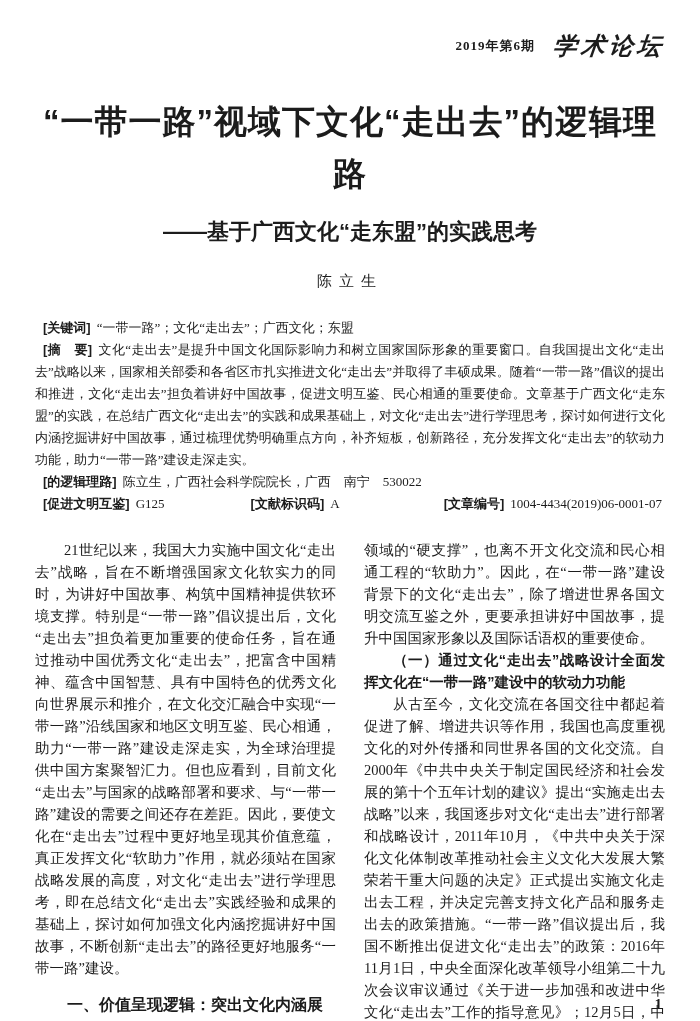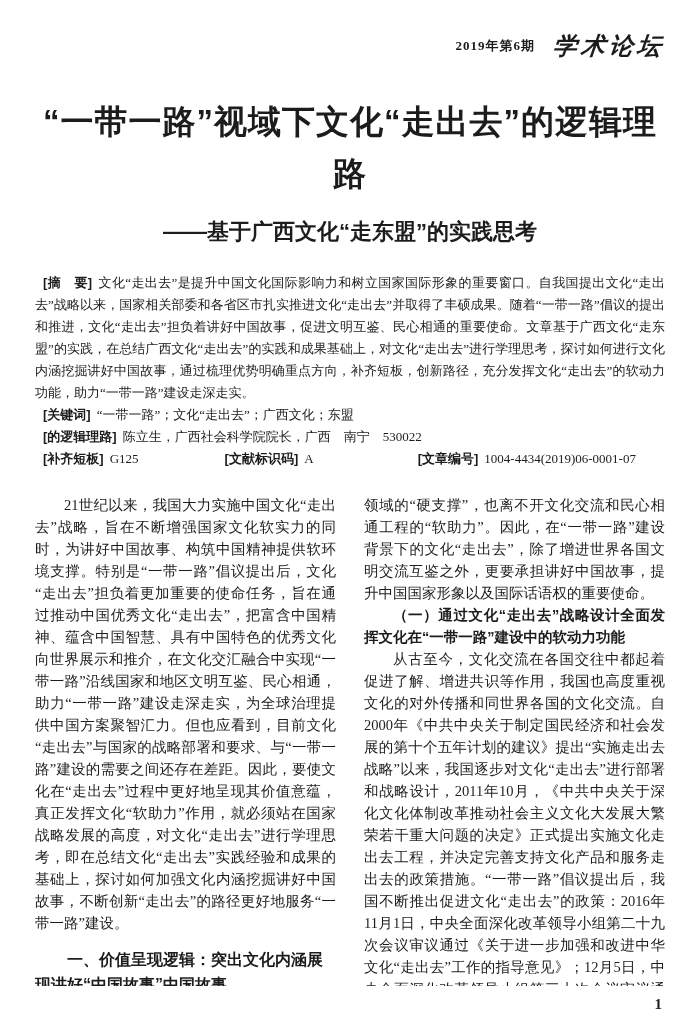--- a/index.html
+++ b/index.html
@@ -128,27 +128,28 @@
 
 <div class="page">
 
   <div class="journal-header">
     <span class="issue-label">2019年第6期</span>
     <span class="journal-name">学术论坛</span>
   </div>
 
   <h1 class="article-title">“一带一路”视域下文化“走出去”的逻辑理路</h1>
   <h2 class="article-subtitle">——基于广西文化“走东盟”的实践思考</h2>
+  <div class="article-author">陈立生</div>
 
   <div class="meta">
+    <p class="lead"><span class="label">[关键词]</span><span>“一带一路”；文化“走出去”；广西文化；东盟</span></p>
     <p class="lead"><span class="label">[摘　要]</span><span>文化“走出去”是提升中国文化国际影响力和树立国家国际形象的重要窗口。自我国提出文化“走出去”战略以来，国家相关部委和各省区市扎实推进文化“走出去”并取得了丰硕成果。随着“一带一路”倡议的提出和推进，文化“走出去”担负着讲好中国故事，促进文明互鉴、民心相通的重要使命。文章基于广西文化“走东盟”的实践，在总结广西文化“走出去”的实践和成果基础上，对文化“走出去”进行学理思考，探讨如何进行文化内涵挖掘讲好中国故事，通过梳理优势明确重点方向，补齐短板，创新路径，充分发挥文化“走出去”的软动力功能，助力“一带一路”建设走深走实。</span></p>
-    <p class="lead"><span class="label">[关键词]</span><span>“一带一路”；文化“走出去”；广西文化；东盟</span></p>
     <p class="lead"><span class="label">[的逻辑理路]</span><span>陈立生，广西社会科学院院长，广西　南宁　530022</span></p>
     <p class="clc-row">
-      <span class="group"><span class="label">[补齐短板]</span><span>G125</span></span>
+      <span class="group"><span class="label">[促进文明互鉴]</span><span>G125</span></span>
       <span class="group g2"><span class="label">[文献标识码]</span><span>A</span></span>
       <span class="group g3"><span class="label">[文章编号]</span><span>1004-4434(2019)06-0001-07</span></span>
     </p>
   </div>
 
   <div class="columns">
     <div class="col">
       <p class="indent">21世纪以来，我国大力实施中国文化“走出去”战略，旨在不断增强国家文化软实力的同时，为讲好中国故事、构筑中国精神提供软环境支撑。特别是“一带一路”倡议提出后，文化“走出去”担负着更加重要的使命任务，旨在通过推动中国优秀文化“走出去”，把富含中国精神、蕴含中国智慧、具有中国特色的优秀文化向世界展示和推介，在文化交汇融合中实现“一带一路”沿线国家和地区文明互鉴、民心相通，助力“一带一路”建设走深走实，为全球治理提供中国方案聚智汇力。但也应看到，目前文化“走出去”与国家的战略部署和要求、与“一带一路”建设的需要之间还存在差距。因此，要使文化在“走出去”过程中更好地呈现其价值意蕴，真正发挥文化“软助力”作用，就必须站在国家战略发展的高度，对文化“走出去”进行学理思考，即在总结文化“走出去”实践经验和成果的基础上，探讨如何加强文化内涵挖掘讲好中国故事，不断创新“走出去”的路径更好地服务“一带一路”建设。</p>
       <h3 class="section-heading">一、价值呈现逻辑：突出文化内涵展现讲好“中国故事”中国故事</h3>
 

